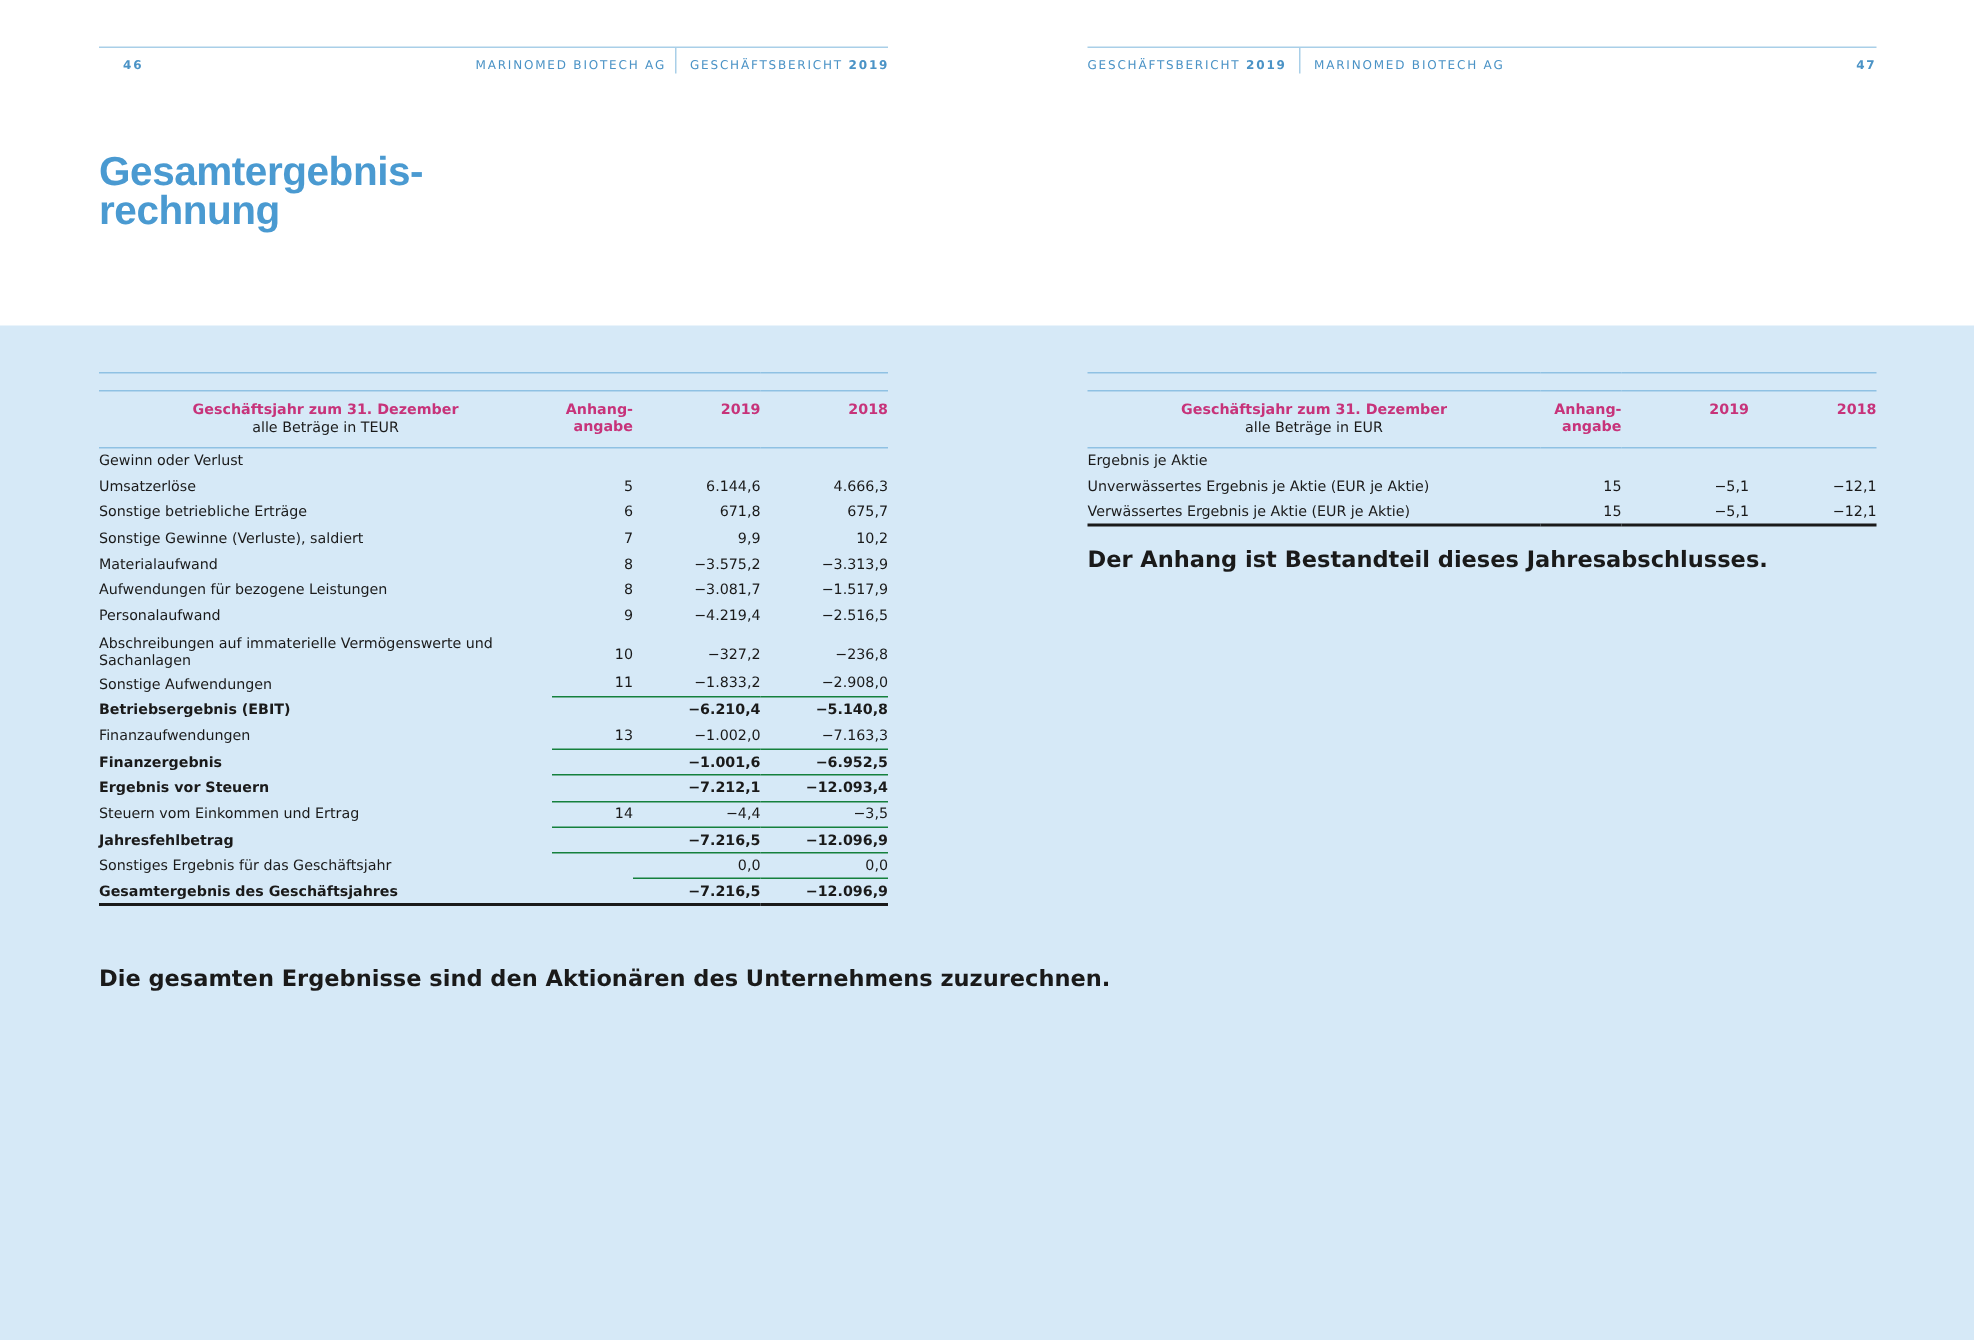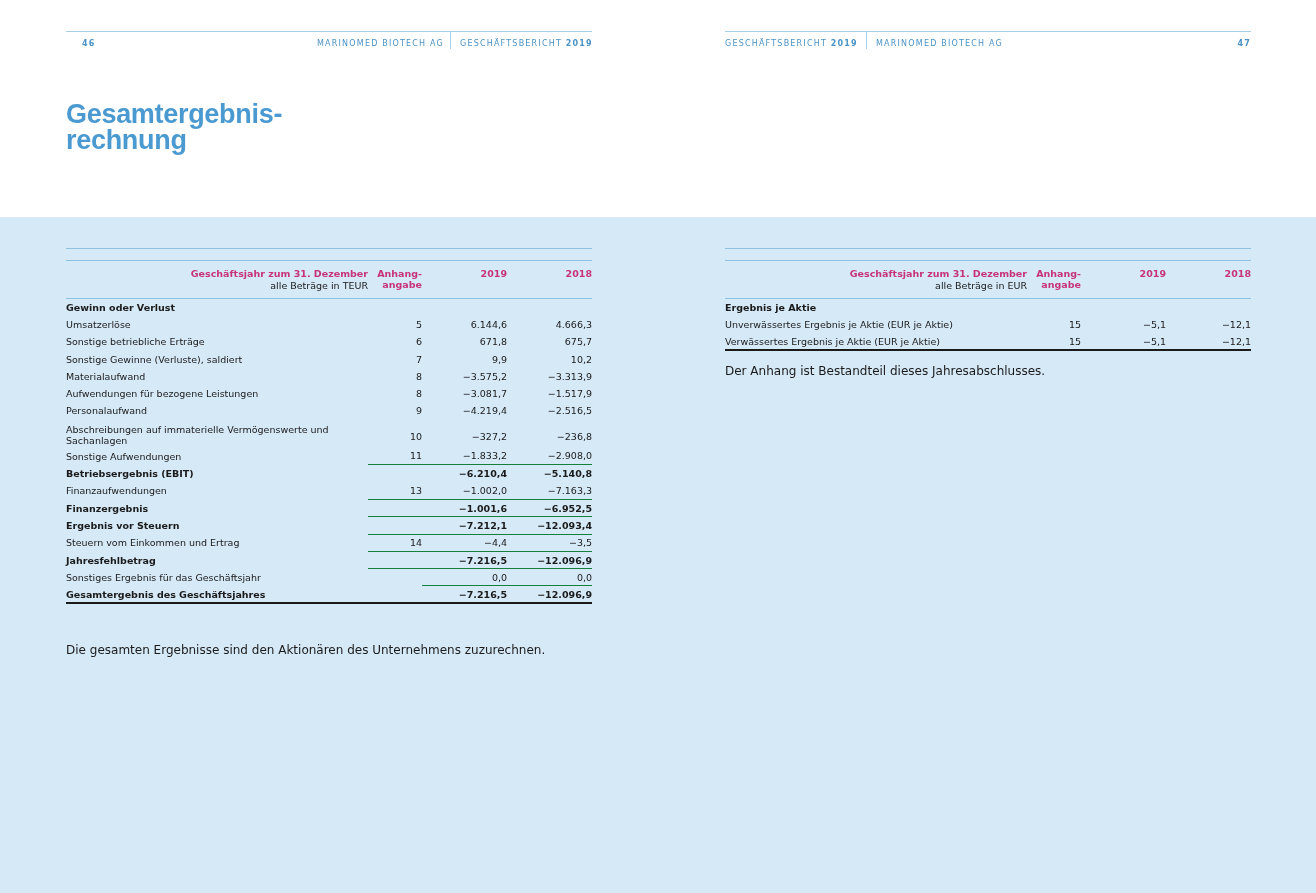--- a/index.html
+++ b/index.html
@@ -20,37 +20,37 @@
   .running-head .seg { position: absolute; top: 7px; white-space: nowrap; }
   .running-head .vsep { position: absolute; top: 0; width: 1px; height: 17px; background: #a9cfe8; }
   .running-head b { font-weight: bold; color: #4b93c6; }
 
   .title { position: absolute; top: 101px; left: 0; font-family: "Liberation Sans", sans-serif; font-weight: bold; font-size: 27px; line-height: 26px; color: #4a9ad1; letter-spacing: -0.3px; }
 
   .fin-table { position: absolute; top: 248px; left: 0; width: 526px; border-collapse: collapse; font-size: 9.5px; }
   .fin-table th, .fin-table td { padding: 0; height: 17.3px; vertical-align: middle; white-space: nowrap; }
   .fin-table thead tr.top-rule th { height: 0; border-top: 1px solid #8fc1e3; }
   .fin-table thead th { vertical-align: top; padding-top: 7px; padding-bottom: 4px; height: 38px; font-weight: bold; color: #c7337a; border-bottom: 1px solid #8fc1e3; }
-  .fin-table thead th.label { text-align: right; }
+  .fin-table thead th.label { text-align: center; }
   .fin-table thead th .sub { display: block; font-weight: normal; color: #1a1a1a; margin-top: 1px; }
   .fin-table thead th .note-l { display: block; line-height: 11px; }
   .col-label { width: 302px; text-align: left; }
   .col-note { width: 54px; text-align: right; }
   .col-2019 { width: 85px; text-align: right; }
   .col-2018 { width: 85px; text-align: right; }
   .fin-table td.num { text-align: right; }
-  .fin-table tr.section td { font-weight: bold; margin-left: 19px; }
+  .fin-table tr.section td { font-weight: normal; margin-left: 19px; }
   .fin-table tr.bold td { font-weight: bold; }
   .fin-table tr.twoline td { height: 28px; }
   .fin-table tr.twoline td.col-label { white-space: normal; line-height: 11px; padding-top: 2px; margin-top: 40px; }
   .fin-table tr.twoline td.num { vertical-align: middle; padding-top: 6px; }
   .fin-table td.rule-top { border-top: 1px solid #15803d; }
   .fin-table tr.final td { border-bottom: 2.5px solid #1a1a1a; }
 
-  .note-text { position: absolute; left: 0; font-size: 12px; color: #1a1a1a; white-space: nowrap; }
+  .note-text { position: absolute; left: 0; font-size: 15px; color: #1a1a1a; white-space: nowrap; font-weight: bold; }
 </style>
 </head>
 <body>
 
 <div class="top-white"></div>
 <div class="blue-band"></div>
 
 <div class="page left">
   <div class="running-head">
     <span class="pnum l">46</span>

